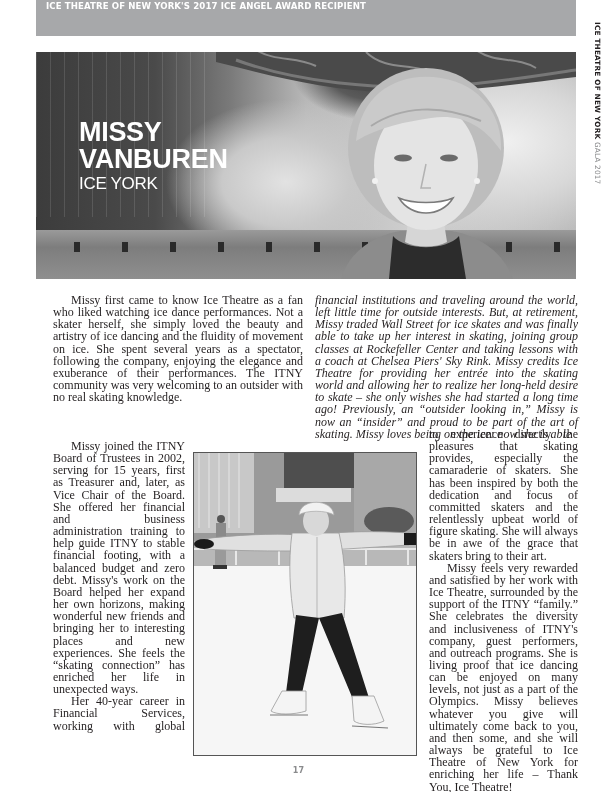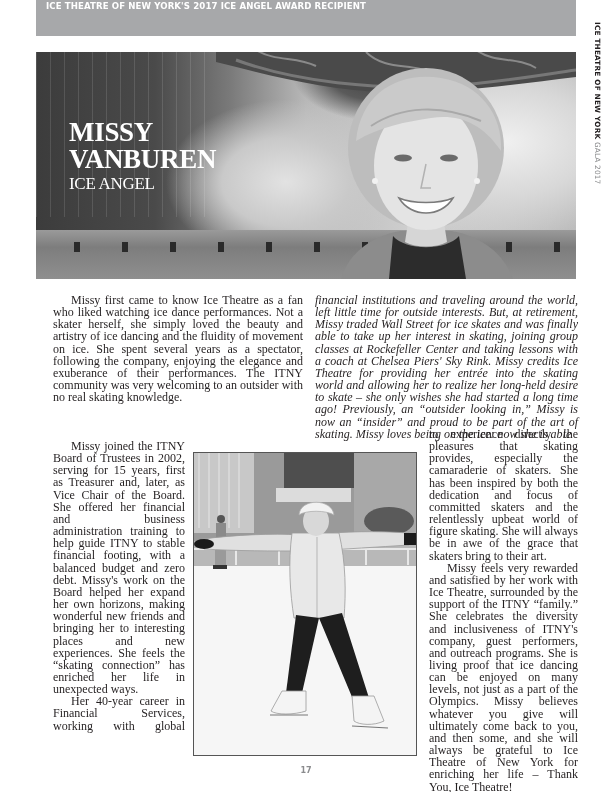--- a/index.html
+++ b/index.html
@@ -46,22 +46,22 @@
     background: linear-gradient(180deg, #9a9a9a 0%, #7d7d7d 35%, #8f8f8f 100%);
   }
   .hero .ledge-dots {
     position: absolute; left: 0; top: 190px; width: 540px; height: 10px;
     background: repeating-linear-gradient(90deg, transparent 0 38px, #2a2a2a 38px 44px, transparent 44px 48px);
   }
   .hero .portrait {
     position: absolute; left: 295px; top: 14px; width: 190px; height: 213px;
   }
   .hero .title-block {
-    position: absolute; left: 33px; top: 67px;
-    font-family: Liberation Serif, serif; color: #ffffff;
+    position: absolute; left: 43px; top: 67px;
+    font-family: Liberation Sans, sans-serif; color: #ffffff;
   }
   .hero .name-line {
     display: block; font-weight: bold; font-size: 27px; line-height: 27px; letter-spacing: -0.3px;
   }
   .hero .subtitle {
     display: block; font-size: 17px; line-height: 20px; letter-spacing: -0.3px; margin-top: 1px;
   }
 
   .text {
     position: absolute; font-size: 12px; line-height: 12.15px; text-align: justify;
@@ -73,21 +73,21 @@
   .col-left-narrow { left: 53px; top: 440px; width: 132px; }
   .col-right-full { left: 315px; top: 294px; width: 263px; font-style: italic; }
   .col-right-narrow { left: 429px; top: 428px; width: 149px; }
 
   .photo-skater {
     position: absolute; left: 193px; top: 452px; width: 224px; height: 304px;
     border: 1px solid #555555; overflow: hidden; background: #f4f4f4;
   }
 
   .page-number {
-    position: absolute; left: 296px; top: 766px; width: 20px; text-align: center;
+    position: absolute; left: 284px; top: 766px; width: 20px; text-align: right;
     font-family: "DejaVu Sans", "Liberation Sans", sans-serif; font-weight: bold;
     font-size: 8px; color: #8a8b8d;
   }
 </style>
 </head>
 <body>
 
 <div class="header-bar">
   <span class="header-text">ICE THEATRE OF NEW YORK'S 2017 ICE ANGEL AWARD RECIPIENT</span>
 </div>
@@ -126,21 +126,21 @@
     <path d="M95,98 L90,122 L100,122" stroke="#b2b2b2" stroke-width="1.5" fill="none"></path>
 
     <path d="M68,132 C80,152 110,152 122,132 C108,138 82,138 68,132 Z" fill="#ffffff" stroke="#7a7a7a" stroke-width="1.5"></path>
 
     <circle cx="44" cy="115" r="3" fill="#f2f2f2"></circle>
     <circle cx="146" cy="115" r="3" fill="#f2f2f2"></circle>
   </svg>
   <div class="title-block">
     <span class="name-line">MISSY</span>
     <span class="name-line">VANBUREN</span>
-    <span class="subtitle">ICE ANGEL</span>
+    <span class="subtitle">ICE YORK</span>
   </div>
 </div>
 
 <div class="text col-left-full">
   <p>Missy first came to know Ice Theatre as a fan who liked watching ice dance performances. Not a skater herself, she simply loved the beauty and artistry of ice dancing and the fluidity of movement on ice. She spent several years as a spectator, following the company, enjoying the elegance and exuberance of their performances. The ITNY community was very welcoming to an outsider with no real skating knowledge.</p>
 </div>
 
 <div class="text col-left-narrow">
   <p>Missy joined the ITNY Board of Trustees in 2002, serving for 15 years, first as Treasurer and, later, as Vice Chair of the Board. She offered her financial and business administration training to help guide ITNY to stable financial footing, with a balanced budget and zero debt. Missy's work on the Board helped her expand her own horizons, making wonderful new friends and bringing her to interesting places and new experiences. She feels the “skating connection” has enriched her life in unexpected ways.</p>
   <p style="text-align-last: justify;">Her 40-year career in Financial Services, working with global</p>

